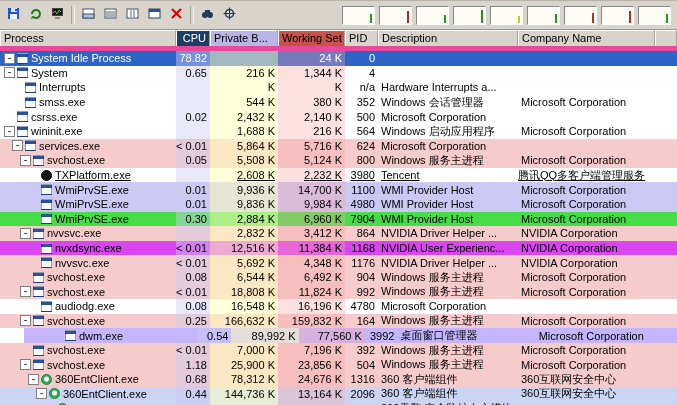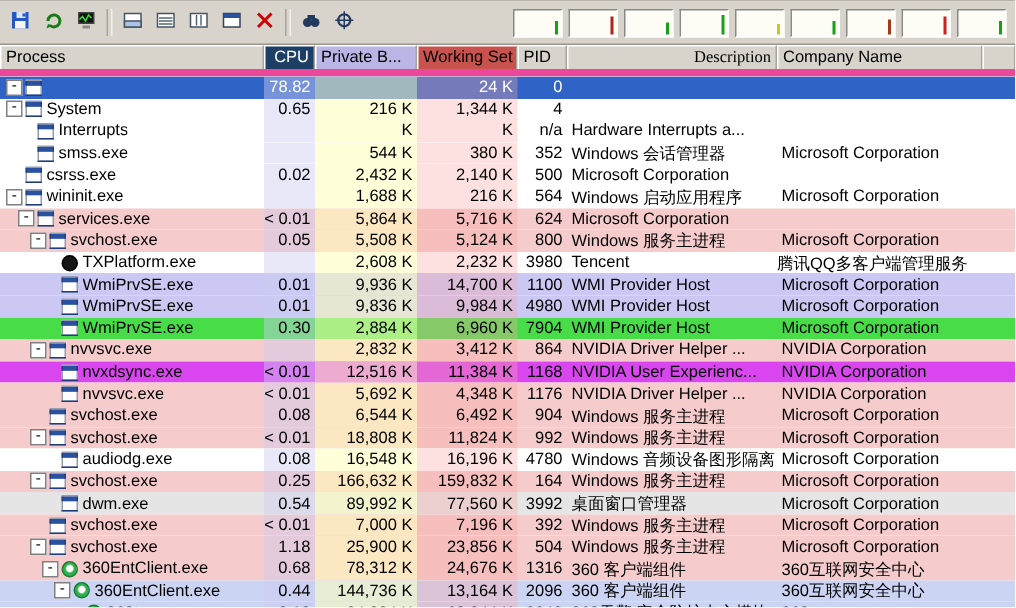--- a/index.html
+++ b/index.html
@@ -150,30 +150,31 @@
           <span class="spike" style="background: rgb(24, 160, 24); height: 9px;"></span>
         </span>
       </span>
     </div>
   <div class="header-row" id="header-row">
       <div class="hcell col-process" style="background: rgb(216, 212, 204); color: rgb(0, 0, 0); text-align: left;"><span>Process</span></div>
       <div class="hcell col-cpu" style="background: rgb(29, 63, 102); color: rgb(255, 255, 255); text-align: right;"><span>CPU</span></div>
       <div class="hcell col-private" style="background: rgb(185, 182, 230); color: rgb(0, 0, 0); text-align: left;"><span>Private B...</span></div>
       <div class="hcell col-working" style="background: rgb(200, 82, 78); color: rgb(0, 0, 0); text-align: left;"><span>Working Set</span></div>
       <div class="hcell col-pid" style="background: rgb(216, 212, 204); color: rgb(0, 0, 0); text-align: left;"><span>PID</span></div>
-      <div class="hcell col-description" style="background: rgb(216, 212, 204); color: rgb(0, 0, 0); text-align: right; font-family: Liberation Serif, serif;"><span>Description</span></div>
+      <div class="hcell col-description" style="background: rgb(216, 212, 204); color: rgb(0, 0, 0); text-align: left;"><span>Description</span></div>
       <div class="hcell col-company" style="background: rgb(216, 212, 204); color: rgb(0, 0, 0); text-align: left;"><span>Company Name</span></div>
       <div class="hcell col-fill"></div>
     </div>
   <div class="rows" id="rows">
       <div class="row" style="background: rgb(47, 99, 198); color: rgb(255, 255, 255);">
         <div class="cell col-process pcell">
           <span class="indent" style="width: 2px;"></span>
           <span class="expander">-</span>
           <span class="pic pic-window"></span>
+          <span class="pname">System Idle Process</span>
         </div>
         <div class="cell col-cpu num tint-cpu">
           <span>78.82</span>
         </div>
         <div class="cell col-private num tint-private">
           <span></span>
         </div>
         <div class="cell col-working num tint-working">
           <span>24 K</span>
         </div>
@@ -364,21 +365,21 @@
           <span>800</span>
         </div>
         <div class="cell col-description">
           <span>Windows 服务主进程</span>
         </div>
         <div class="cell col-company">
           <span>Microsoft Corporation</span>
         </div>
         <div class="cell col-fill"></div>
       </div>
-      <div class="row" style="background: rgb(255, 255, 255);">
+      <div class="row" style="background: rgb(255, 255, 255); text-decoration: underline;">
         <div class="cell col-process pcell">
           <span class="indent" style="width: 26px;"></span>
           <span class="expander-gap"></span>
           <span class="pic pic-qq"></span>
           <span class="pname">TXPlatform.exe</span>
         </div>
         <div class="cell col-cpu num tint-cpu">
           <span></span>
         </div>
         <div class="cell col-private num tint-private">
@@ -626,23 +627,20 @@
         </div>
         <div class="cell col-private num tint-private">
           <span>16,548 K</span>
         </div>
         <div class="cell col-working num tint-working">
           <span>16,196 K</span>
         </div>
         <div class="cell col-pid num">
           <span>4780</span>
         </div>
-        <div class="cell col-description">
-          <span>Windows 音频设备图形隔离</span>
-        </div>
         <div class="cell col-company">
           <span>Microsoft Corporation</span>
         </div>
         <div class="cell col-fill"></div>
       </div>
       <div class="row" style="background: rgb(246, 203, 203);">
         <div class="cell col-process pcell">
           <span class="indent" style="width: 18px;"></span>
           <span class="expander">-</span>
           <span class="pic pic-window"></span>
@@ -661,21 +659,21 @@
           <span>164</span>
         </div>
         <div class="cell col-description">
           <span>Windows 服务主进程</span>
         </div>
         <div class="cell col-company">
           <span>Microsoft Corporation</span>
         </div>
         <div class="cell col-fill"></div>
       </div>
-      <div class="row" style="background: #e5e5e5;">
+      <div class="row" style="background: #c4b5fd; margin-left: 24px;">
         <div class="cell col-process pcell">
           <span class="indent" style="width: 26px;"></span>
           <span class="expander-gap"></span>
           <span class="pic pic-window"></span>
           <span class="pname">dwm.exe</span>
         </div>
         <div class="cell col-cpu num tint-cpu">
           <span>0.54</span>
         </div>
         <div class="cell col-private num tint-private">

